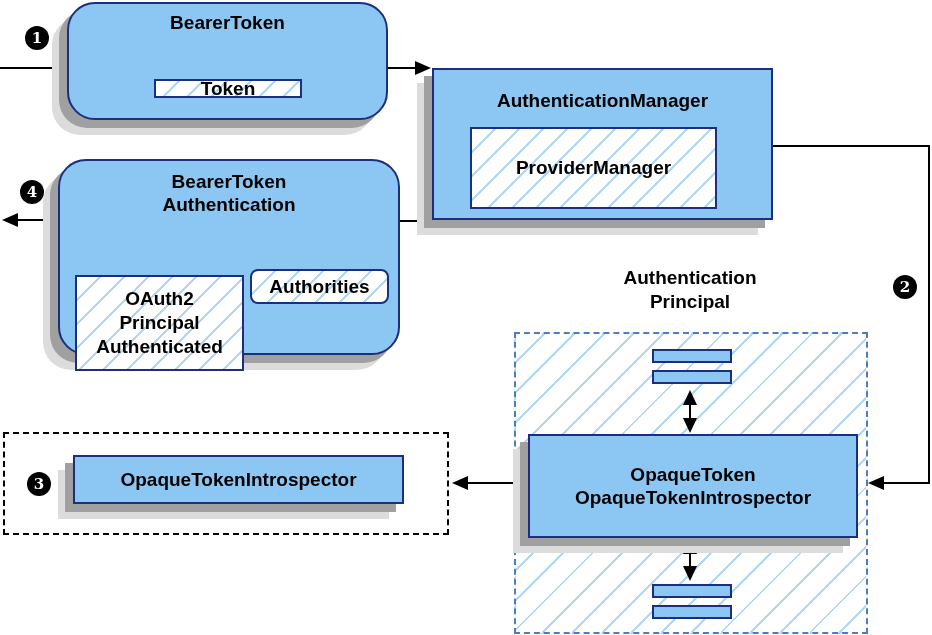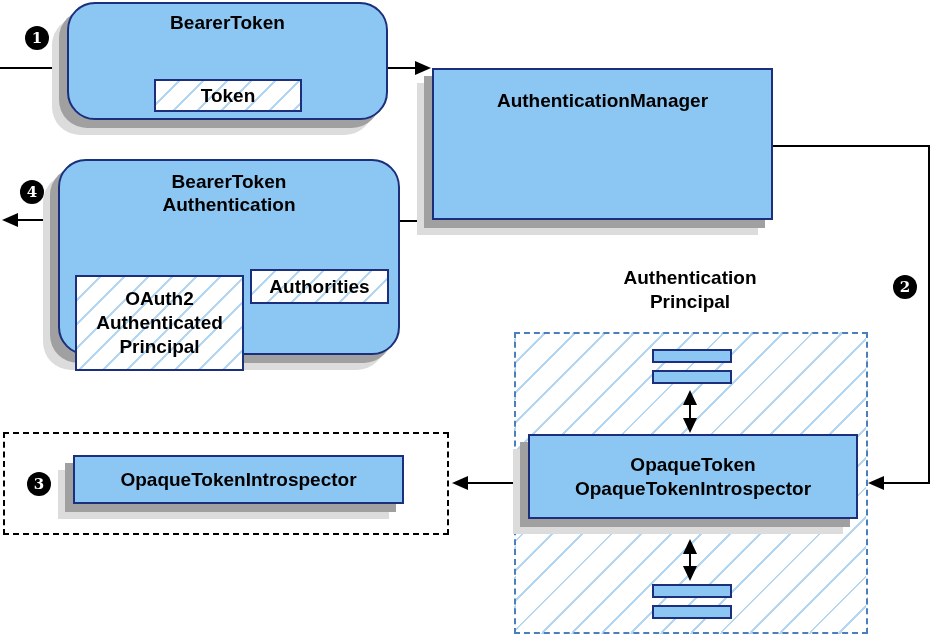--- a/index.html
+++ b/index.html
@@ -53,36 +53,36 @@
 
   
   .badge{
     position:absolute;width:24px;height:24px;border-radius:50%;background:#000;
     color:#fff;display:flex;align-items:center;justify-content:center;
     font-size:15px;z-index:3;font-family:"DejaVu Serif","Liberation Serif",serif;
   }
 
   
   .btat{left:67px;top:2px;width:321px;height:118px;padding-top:7px;}
-  .btat .chip{left:85px;top:75px;width:148px;height:33px;}
+  .btat .chip{left:85px;top:75px;width:148px;height:19px;}
 
   .am{left:432px;top:68px;width:341px;height:152px;padding-top:19px;}
   .am .chip{left:36px;top:57px;width:247px;height:82px;}
 
   .bta{left:58px;top:159px;width:342px;height:196px;padding-top:9px;}
   .bta .chip-principal{left:15px;top:78px;width:169px;height:96px;margin-top:36px;}
-  .bta .chip-authorities{left:190px;top:108px;width:139px;height:35px;}
+  .bta .chip-authorities{left:190px;top:108px;width:139px;height:35px;border-radius:8px;}
 
   .introspector-box{
     left:70px;top:23px;width:331px;height:49px;display:flex;align-items:center;
     justify-content:center;font-size:19px;
   }
 
   .provider-box{
-    left:14px;top:102px;width:330px;height:85px;display:flex;align-items:center;
+    left:14px;top:102px;width:330px;height:104px;display:flex;align-items:center;
     justify-content:center;text-align:center;font-size:19px;line-height:1.28;
   }
   .provider-box .node-title{padding:0;}
 </style>
 </head>
 <body>
 
 <div class="canvas">
 
   <div class="introspector-zone"></div>
@@ -117,32 +117,35 @@
     </div>
     <div class="chip">
       <span>Token</span>
     </div>
   </div>
 
   <div class="node am">
     <div class="node-title">
       <span>AuthenticationManager</span>
     </div>
+    <div class="chip">
+      <span>ProviderManager</span>
+    </div>
   </div>
 
   <div class="node rounded bta">
     <div class="node-title">
       <span>BearerToken</span>
       <span>Authentication</span>
     </div>
     <div class="chip chip-principal">
       <div>
         <span>OAuth2</span>
+        <span>Principal</span>
         <span>Authenticated</span>
-        <span>Principal</span>
       </div>
     </div>
     <div class="chip chip-authorities">
       <span>Authorities</span>
     </div>
   </div>
 
   <div class="introspector-zone" style="border:none;background:transparent;z-index:2;">
     <div class="node introspector-box">
       <span>OpaqueTokenIntrospector</span>

